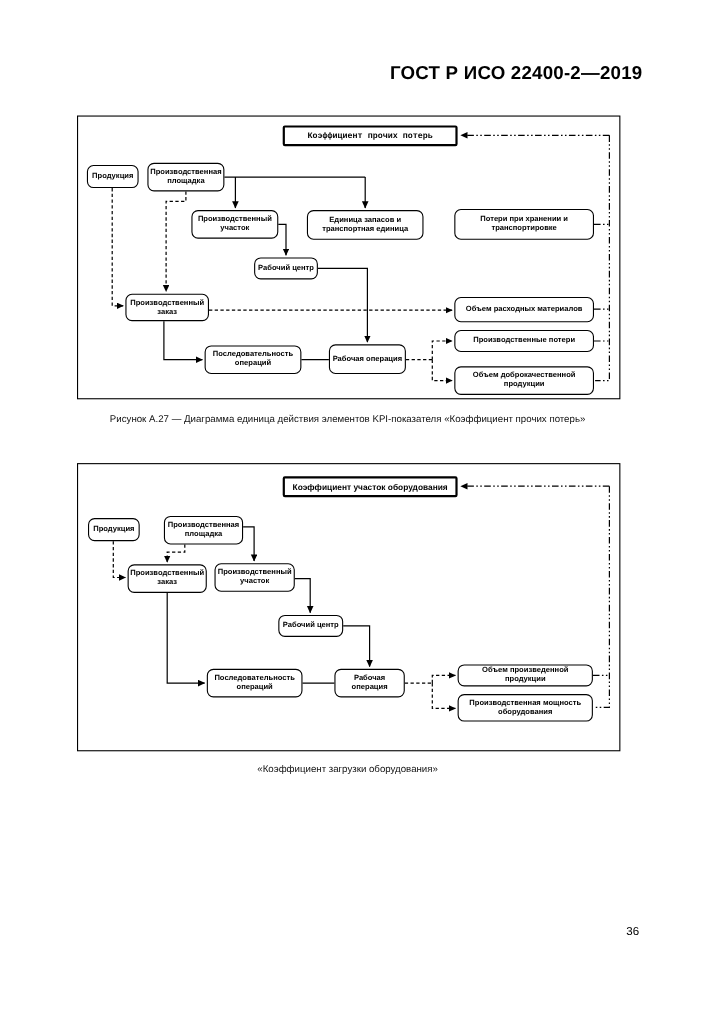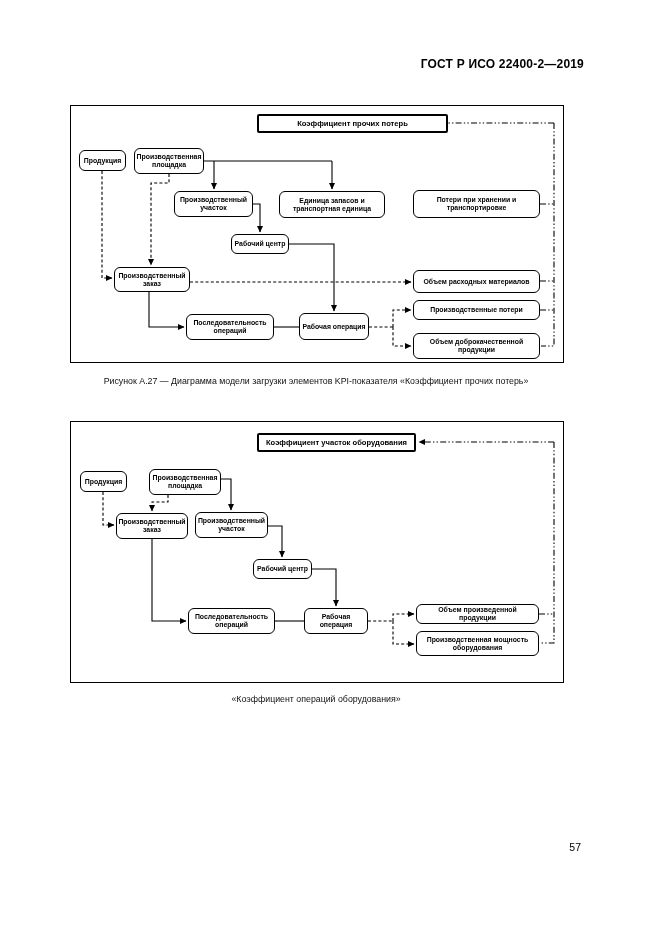--- a/index.html
+++ b/index.html
@@ -2,21 +2,21 @@
 <html><head>
 <meta charset="utf-8">
 <style>
   html,body{margin:0;padding:0;background:#e8e8e8;}
   .page{
     position:relative;width:661px;height:935px;background:#ffffff;margin:0 auto;
     font-family:"Liberation Sans",sans-serif;color:#000;overflow:hidden;
   }
   .hdr{
     position:absolute;top:57px;right:77px;
-    font-size:12px;font-weight:bold;letter-spacing:.2px;white-space:nowrap;
+    font-size:17px;font-weight:bold;letter-spacing:.2px;white-space:nowrap;
   }
   .dia{
     position:absolute;left:70px;width:492px;border:1.6px solid #000;background:#fff;
   }
   #dia1{top:105px;height:256px;}
   #dia2{top:421px;height:260px;}
   .dia svg{position:absolute;left:0;top:0;pointer-events:none;}
   .kpi{
     position:absolute;border:2.4px solid #000;border-radius:2px;background:#fff;
     display:flex;align-items:center;justify-content:center;text-align:center;
@@ -69,37 +69,37 @@
       <path class="ln dash" d="M322,221 V204 H340" marker-end="url(#a1)"></path>
       <path class="ln dash" d="M322,221 V240 H340" marker-end="url(#a1)"></path>
 
       <path class="ln ddot" d="M483,17 V240 H470"></path>
       <path class="ln ddot" d="M483,17 H348" marker-end="url(#a1)"></path>
       <path class="ln ddot" d="M469,98 H483"></path>
       <path class="ln ddot" d="M469,175 H483"></path>
       <path class="ln ddot" d="M469,204 H483"></path>
     </svg>
 
-    <div class="kpi" style="left:186px;top:8px;width:191px;height:19px;">Коэффициент прочих потерь</div>
+    <div class="kpi" style="left:186px;top:8px;width:159px;height:19px;font-family:Liberation Mono, monospace;">Коэффициент прочих потерь</div>
 
     <div class="node" style="left:8px;top:44px;width:47px;height:21px;">Продукция</div>
     <div class="node" style="left:63px;top:42px;width:70px;height:26px;">Производственная площадка</div>
     <div class="node" style="left:103px;top:85px;width:79px;height:26px;">Производственный участок</div>
     <div class="node" style="left:208px;top:85px;width:106px;height:27px;">Единица запасов и транспортная единица</div>
     <div class="node" style="left:342px;top:84px;width:127px;height:28px;">Потери при хранении и транспортировке</div>
     <div class="node" style="left:160px;top:128px;width:58px;height:20px;">Рабочий центр</div>
     <div class="node" style="left:43px;top:161px;width:76px;height:25px;">Производственный заказ</div>
     <div class="node" style="left:342px;top:164px;width:127px;height:23px;">Объем расходных материалов</div>
     <div class="node" style="left:115px;top:208px;width:88px;height:26px;">Последовательность операций</div>
     <div class="node" style="left:228px;top:207px;width:70px;height:27px;">Рабочая операция</div>
     <div class="node" style="left:342px;top:194px;width:127px;height:20px;">Производственные потери</div>
     <div class="node" style="left:342px;top:227px;width:127px;height:26px;">Объем доброкачественной продукции</div>
   </div>
 
-  <div class="cap" id="cap1">Рисунок А.27 — Диаграмма модели загрузки элементов KPI-показателя «Коэффициент прочих потерь»</div>
+  <div class="cap" id="cap1">Рисунок А.27 — Диаграмма единица действия элементов KPI-показателя «Коэффициент прочих потерь»</div>
 
   <div class="dia" id="dia2">
     <svg width="492" height="260" viewBox="0 0 492 260">
       <defs>
         <marker id="a2" markerUnits="userSpaceOnUse" markerWidth="8" markerHeight="7" refX="6" refY="3" orient="auto">
           <path d="M0,0 L6.5,3 L0,6 Z" fill="#000"></path>
         </marker>
       </defs>
 
       <path class="ln" d="M150,57 H160 V88" marker-end="url(#a2)"></path>
@@ -126,18 +126,18 @@
     <div class="node" style="left:45px;top:91px;width:72px;height:26px;">Производственный заказ</div>
     <div class="node" style="left:124px;top:90px;width:73px;height:26px;">Производственный участок</div>
     <div class="node" style="left:182px;top:137px;width:59px;height:20px;">Рабочий центр</div>
     <div class="node" style="left:117px;top:186px;width:87px;height:26px;">Последовательность операций</div>
     <div class="node" style="left:233px;top:186px;width:64px;height:26px;">Рабочая операция</div>
     <div class="node" style="left:345px;top:182px;width:123px;height:20px;">Объем произведенной продукции</div>
     <div class="node" style="left:345px;top:209px;width:123px;height:25px;">Производственная мощность оборудования</div>
   </div>
 
   <div class="cap" id="cap2">
-    <div>«Коэффициент операций оборудования»</div>
+    <div>«Коэффициент загрузки оборудования»</div>
   </div>
 
-  <div class="pagenum">57</div>
+  <div class="pagenum">36</div>
 
 </div>
 
 </body></html>

